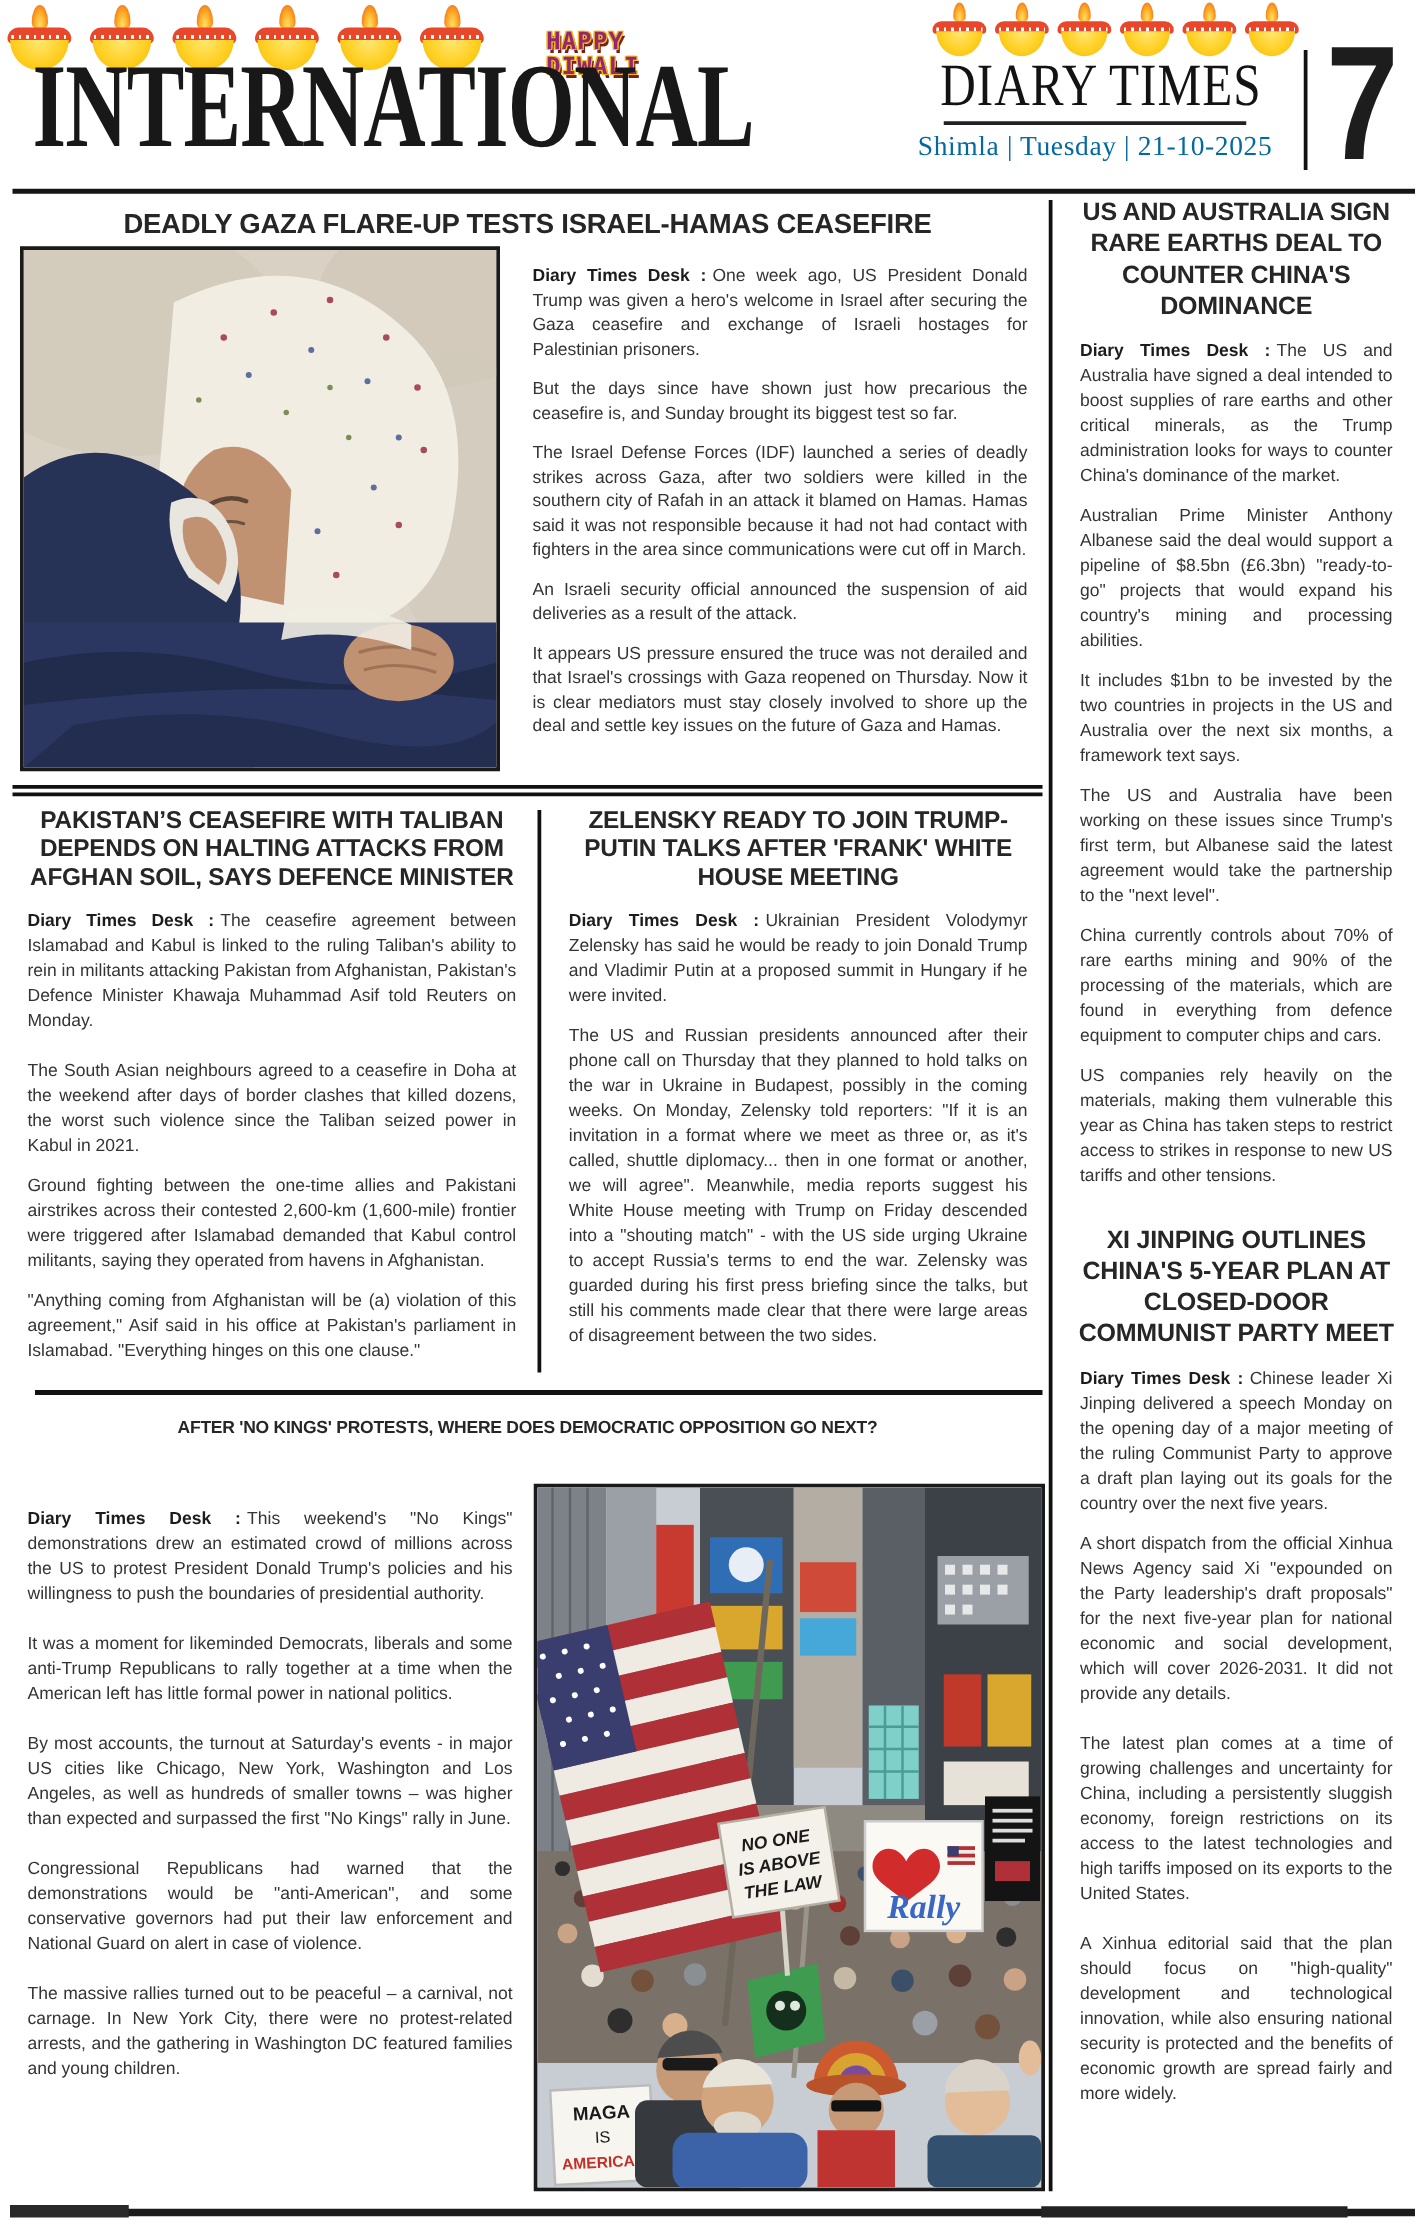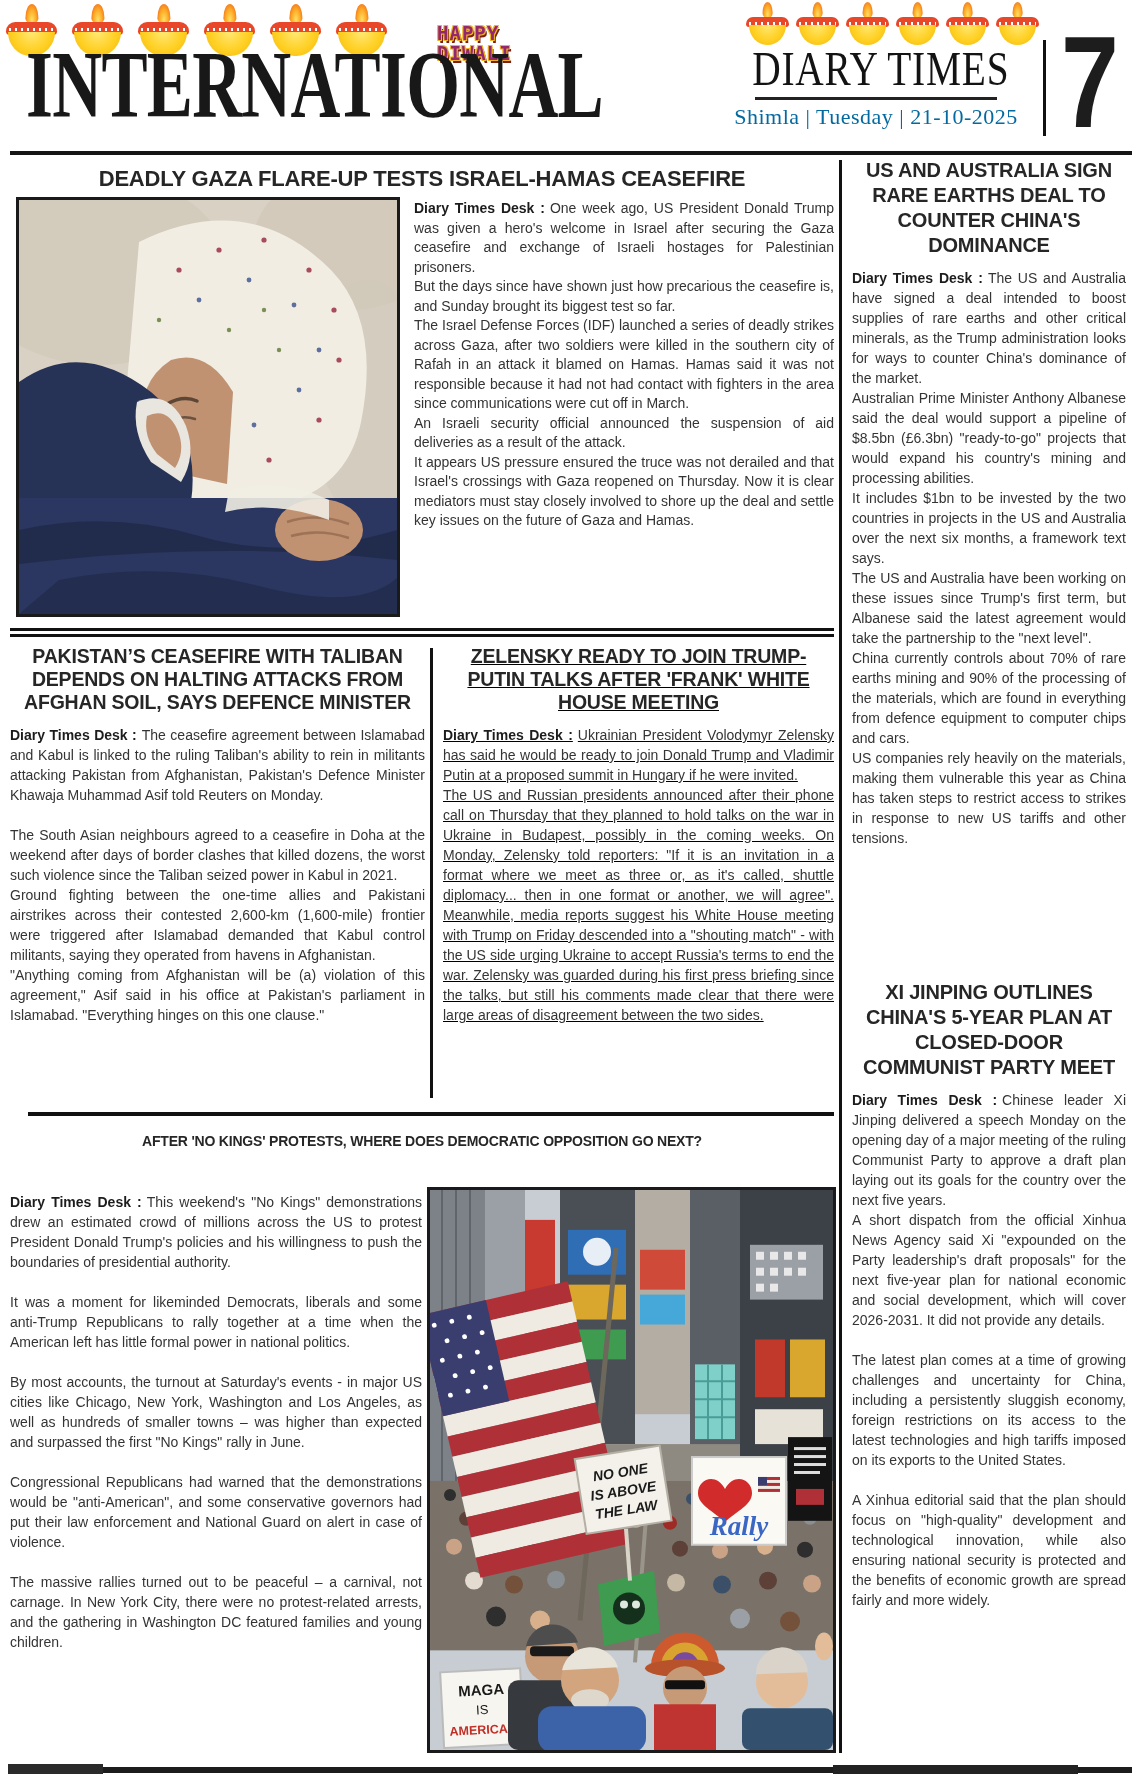--- a/index.html
+++ b/index.html
@@ -56,27 +56,27 @@
 
   
   .headline{font-weight:bold;color:#262626;text-align:center;margin:0;
     font-family:"Liberation Sans",sans-serif;letter-spacing:-.2px;}
   #gazaHead{position:absolute;left:10px;top:166px;width:824px;font-size:22px;line-height:26px;text-align:center;}
   #nkHead{position:absolute;left:10px;top:1128px;width:824px;font-size:14px;line-height:27px;}
   .col-head{font-size:19.5px;line-height:23px;margin:0 0 11px;}
   .rc-head{font-size:20px;line-height:25px;margin:0 0 10px;}
 
   .body{color:#343434;font-size:14px;line-height:20px;text-align:justify;}
-  .body p{margin:0;}
+  .body p{margin:12px;}
   .body p.gap{margin-top:20px;}
   .desk{font-weight:bold;color:#1c1c1c;margin-right:5px;}
 
   #gazaBody{position:absolute;left:414px;top:199px;width:420px;line-height:19.5px;}
   #pakCol{position:absolute;left:10px;top:645px;width:415px;}
-  #zelCol{position:absolute;left:443px;top:645px;width:391px;text-decoration:underline;}
+  #zelCol{position:absolute;left:443px;top:645px;width:391px;}
   #reCol{position:absolute;left:852px;top:158px;width:274px;}
   #xiCol{position:absolute;left:852px;top:980px;width:274px;}
   #nkBody{position:absolute;left:10px;top:1192px;width:412px;}
 
   
   .photo-frame{position:absolute;border:3px solid #1a1a1a;background:#eee;}
   #gazaPhoto{left:16px;top:197px;width:378px;height:414px;}
   #protestPhoto{left:427px;top:1187px;width:403px;height:560px;}
   .photo-frame svg{display:block;width:100%;height:100%;}
 </style>

